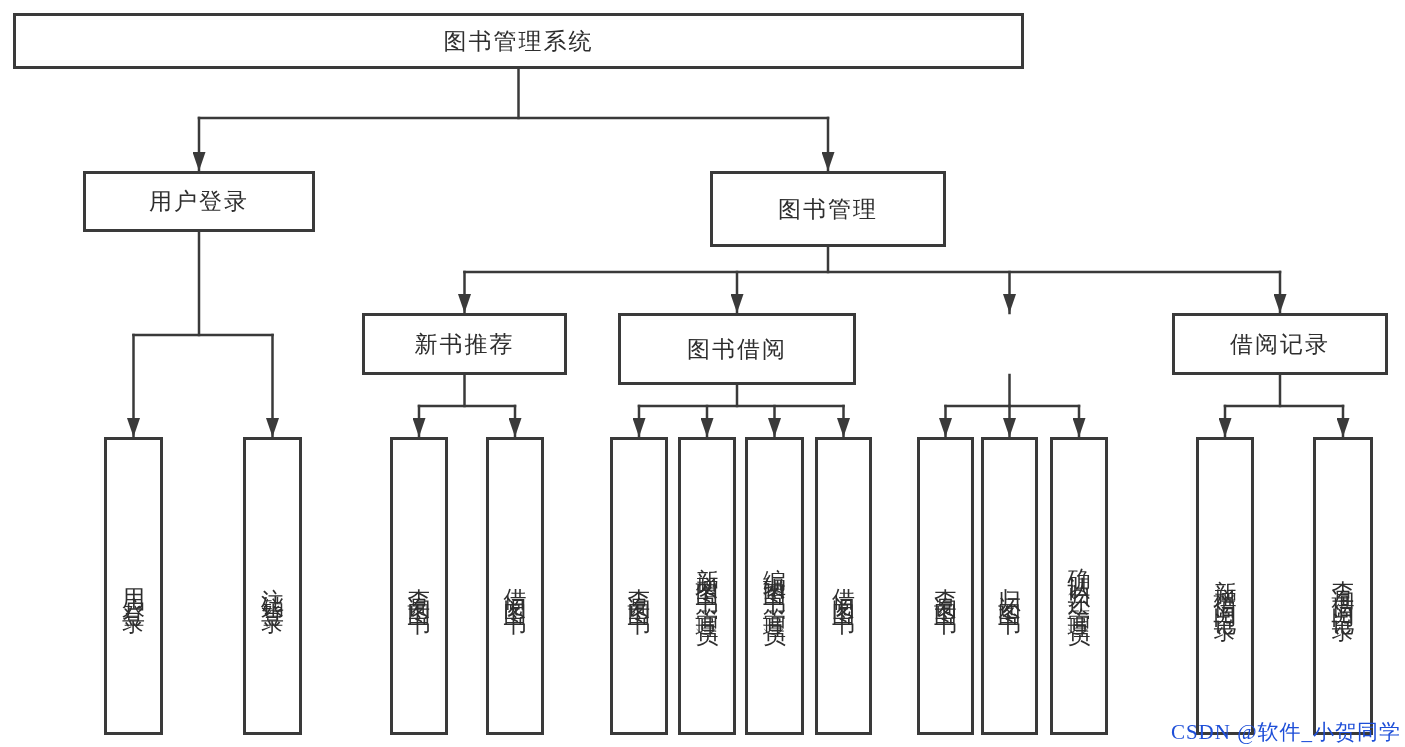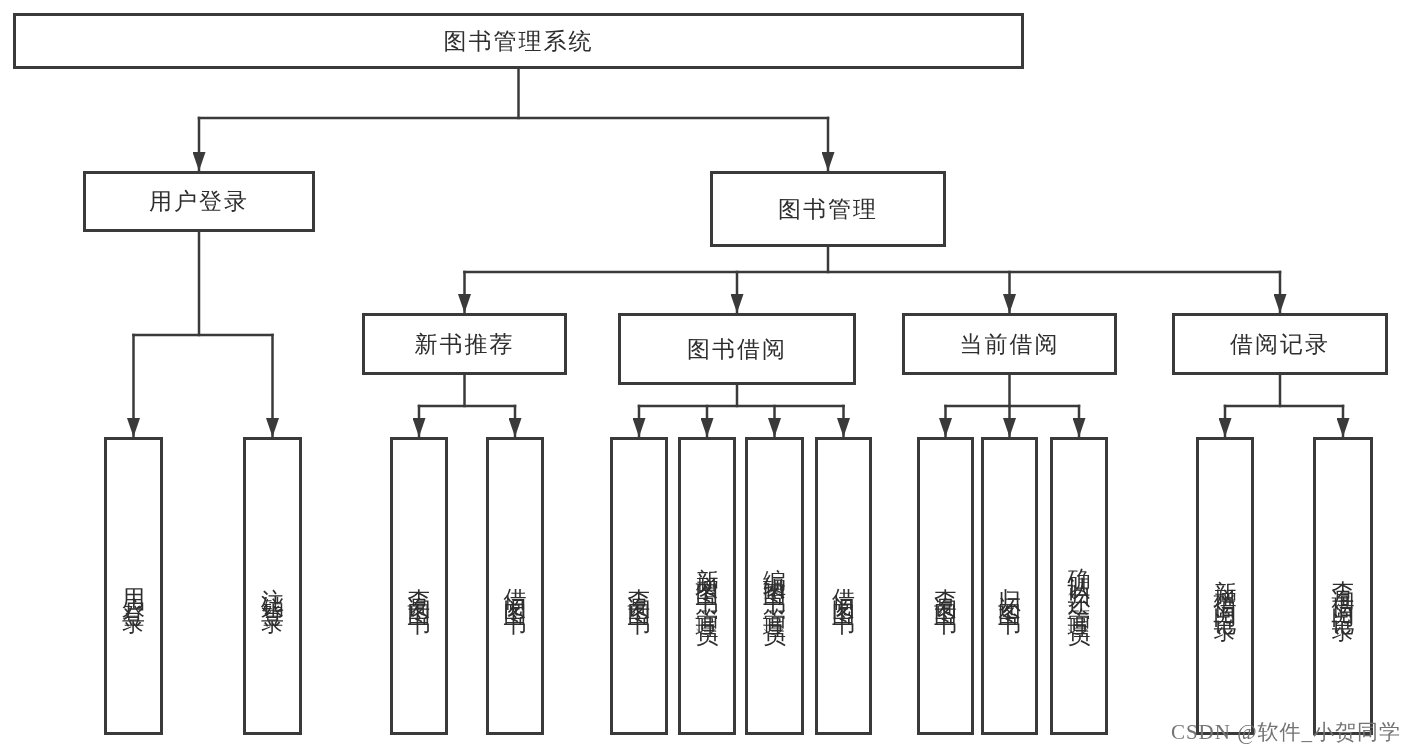--- a/index.html
+++ b/index.html
@@ -34,21 +34,21 @@
     letter-spacing:8px;
     line-height:1;
     white-space:nowrap;
   }
   #watermark{
     position:absolute;
     right:4px;
     top:718px;
     font-size:21px;
     letter-spacing:1px;
-    color:#737373;
+    color:#1d4ed8;
     white-space:nowrap;
   }
 </style>
 </head>
 <body>
 
 <div id="canvas">
 
   <svg id="connectors" width="1405" height="747" viewBox="0 0 1405 747" xmlns="http://www.w3.org/2000/svg">
     <defs>
@@ -105,23 +105,20 @@
   <div class="box" style="left:710px;top:171px;width:236px;height:76px">
     <span class="h-label">图书管理</span>
   </div>
 
   <div class="box" style="left:362px;top:313px;width:205px;height:62px">
     <span class="h-label">新书推荐</span>
   </div>
   <div class="box" style="left:618px;top:313px;width:238px;height:72px">
     <span class="h-label">图书借阅</span>
   </div>
-  <div class="box" style="left:902px;top:313px;width:215px;height:62px">
-    <span class="h-label">当前借阅</span>
-  </div>
   <div class="box" style="left:1172px;top:313px;width:216px;height:62px">
     <span class="h-label">借阅记录</span>
   </div>
 
   <div class="box" style="left:104px;top:437px;width:59px;height:298px">
     <span class="v-label">用户登录</span>
   </div>
   <div class="box" style="left:243px;top:437px;width:59px;height:298px">
     <span class="v-label">注销登录</span>
   </div>

